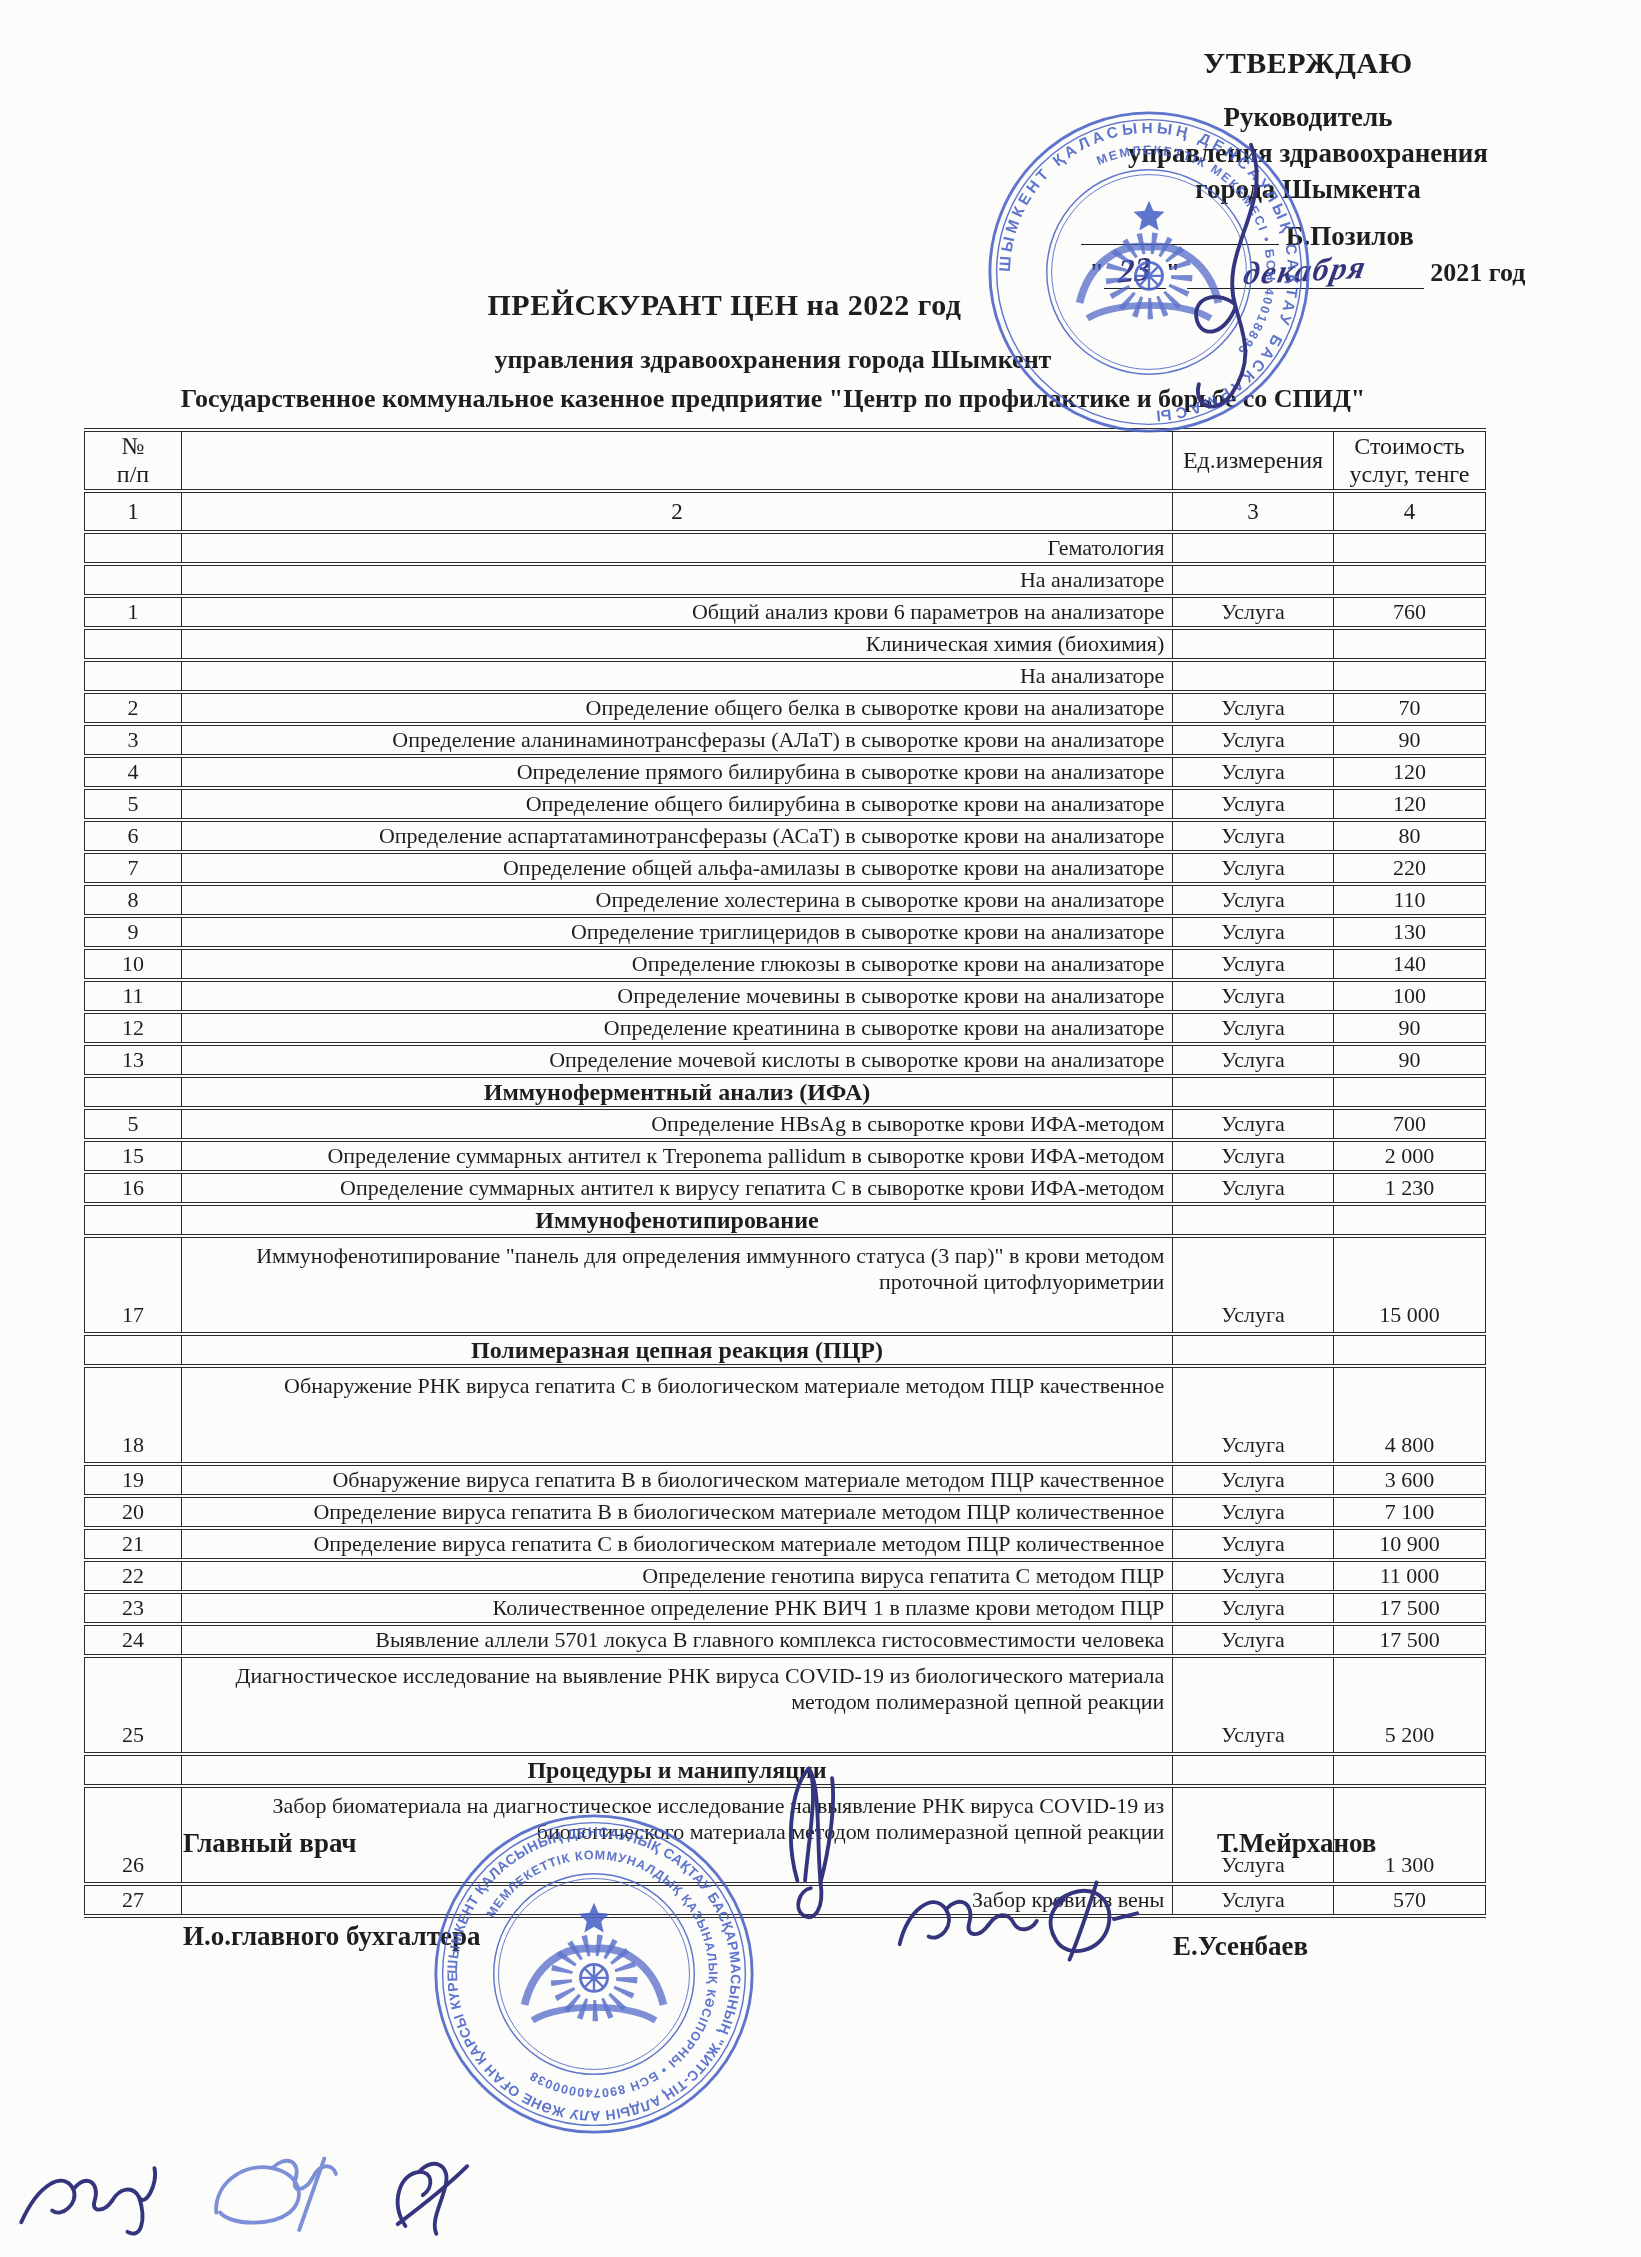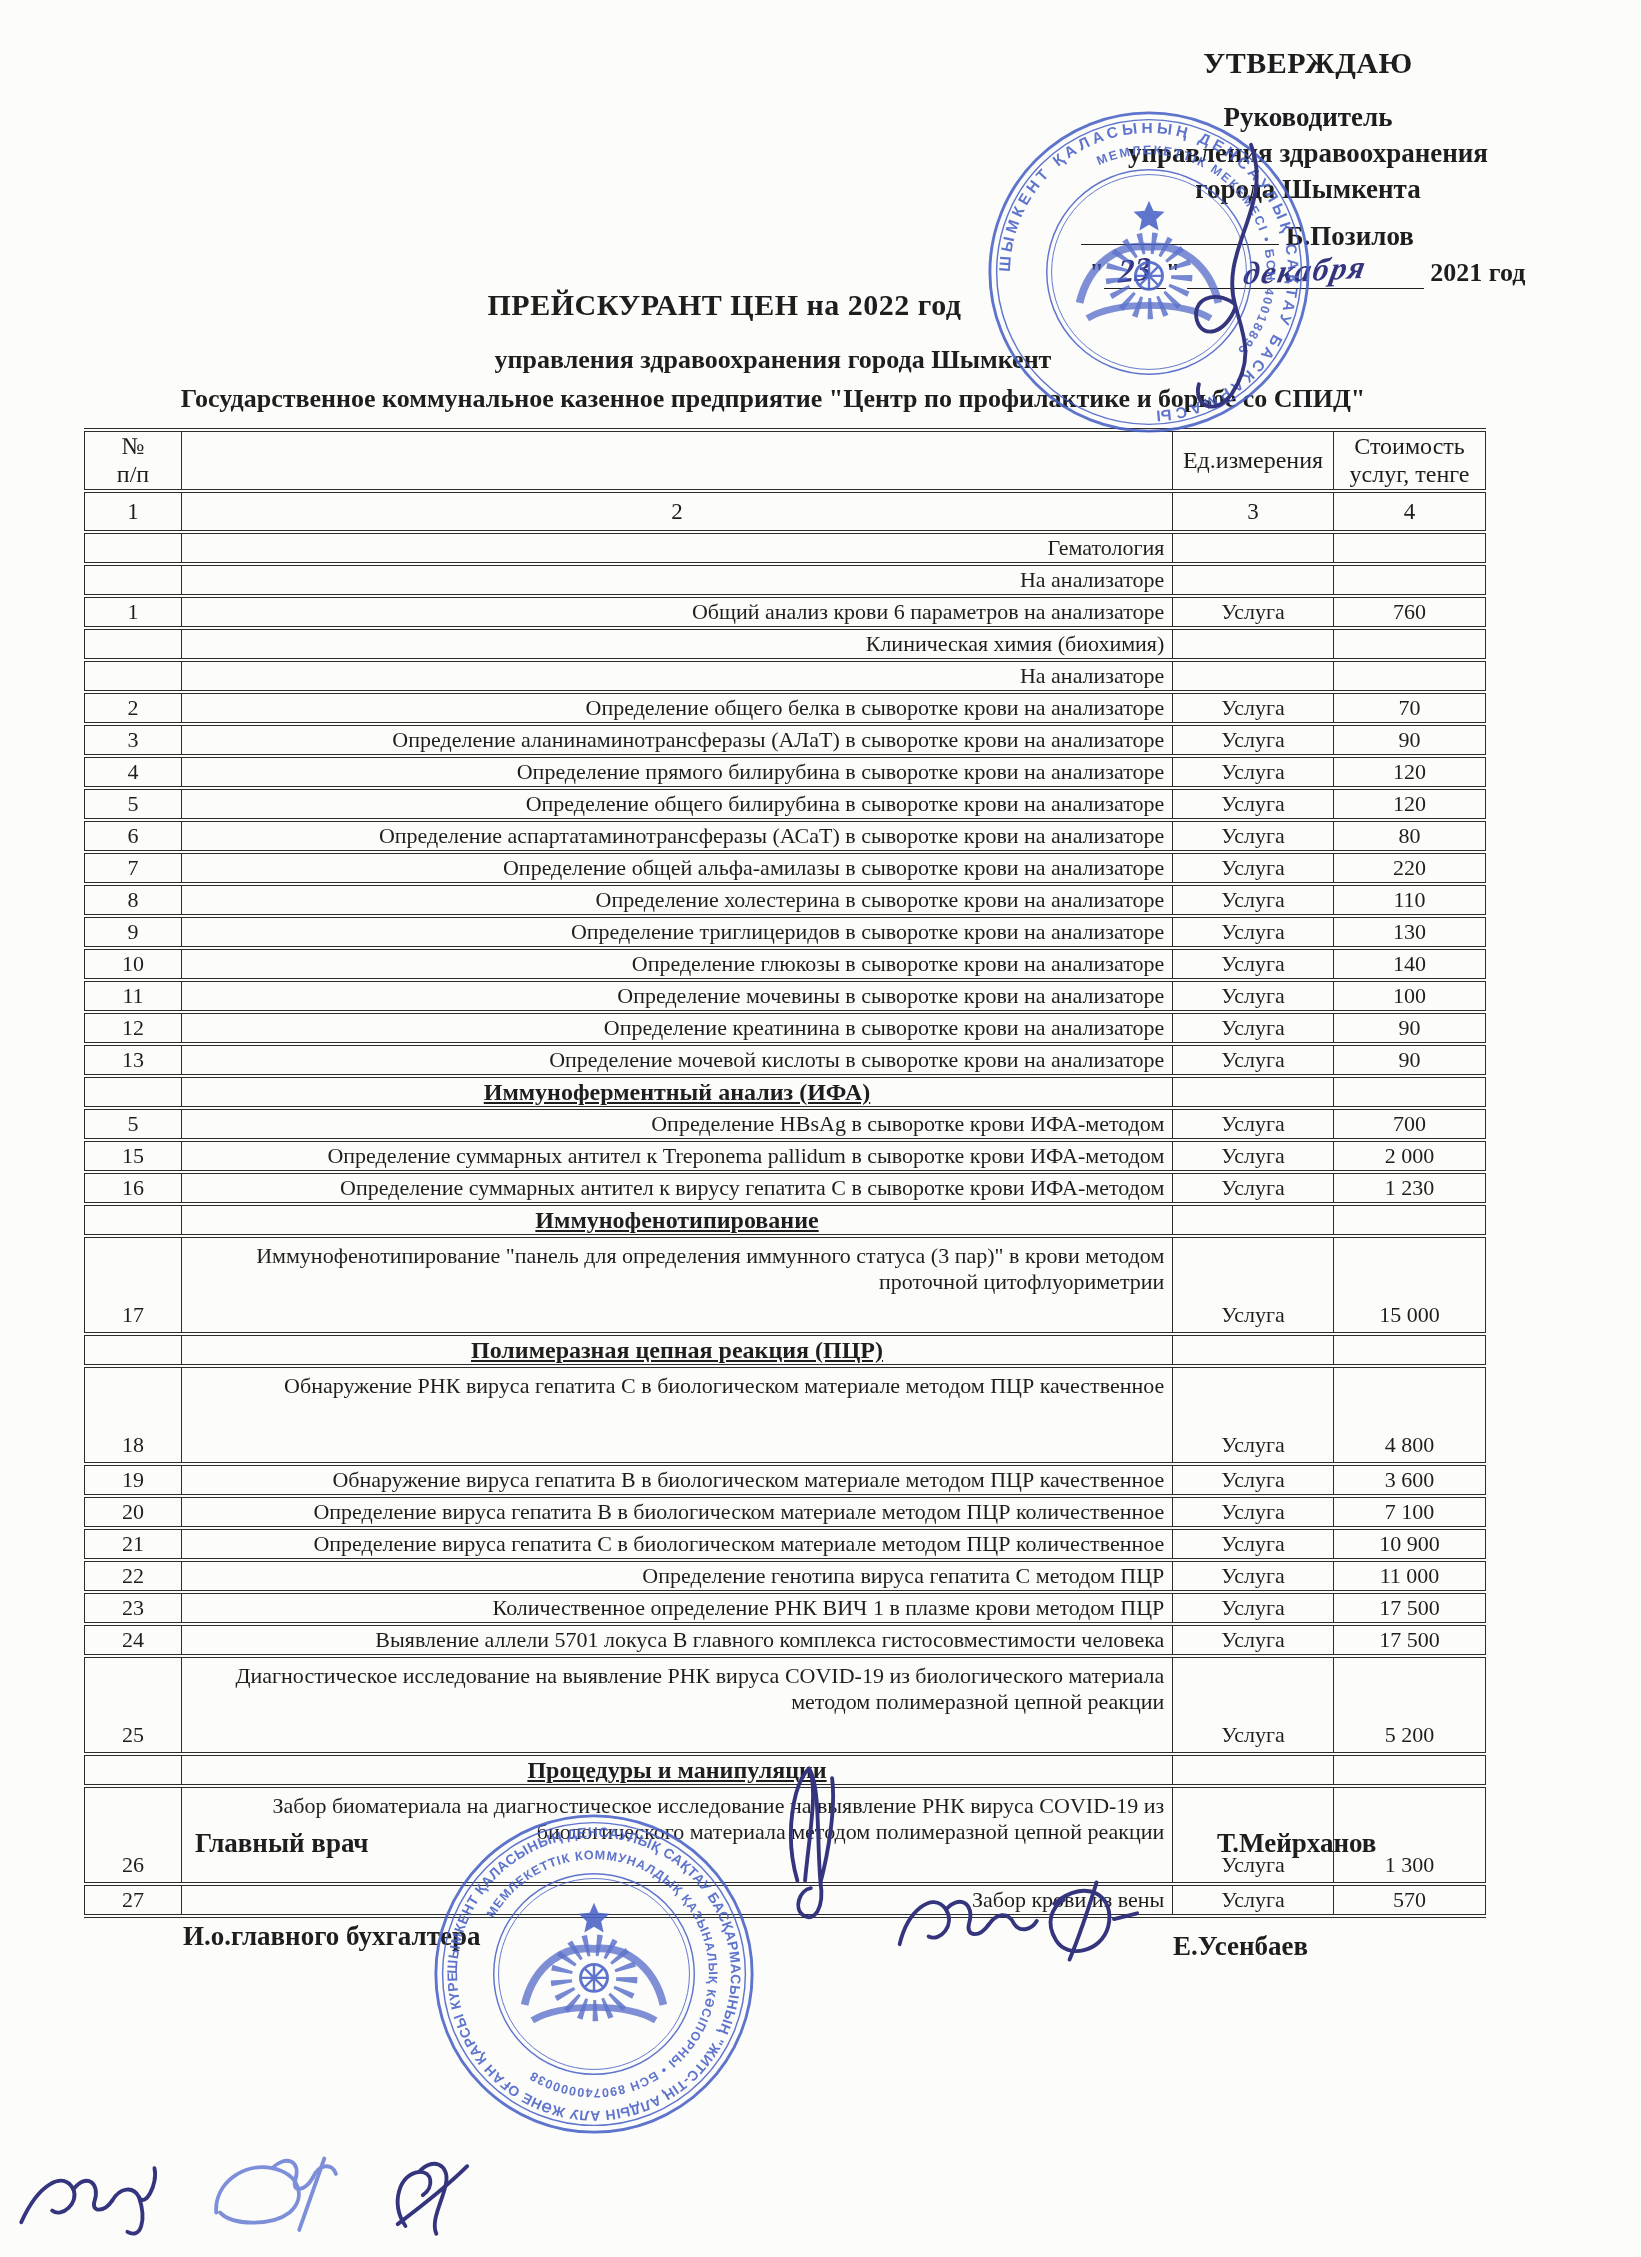--- a/index.html
+++ b/index.html
@@ -40,21 +40,21 @@
     font-size:22px;font-weight:normal;padding:0 7.7px;line-height:1.18;
     overflow:hidden;
   }
   thead tr.hdr th{height:56px;text-align:center;vertical-align:middle;font-size:24px;}
   thead tr.numrow td{height:37px;text-align:center;vertical-align:middle;font-size:23px;}
   tbody td{height:28px;vertical-align:middle;}
   td.c-num,td.c-unit,td.c-price{text-align:center;}
   td.c-name{text-align:right;}
   tr.tall td{height:85px;vertical-align:bottom;padding-bottom:3.9px;}
   tr.tall td.c-name{vertical-align:top;padding-top:4.8px;}
-  .sec-center{text-align:center !important;font-weight:bold;font-size:24px;text-decoration:underline;}
+  .sec-center{text-align:center !important;font-weight:bold;font-size:24px;}
   .sec-left{text-align:left;}
 
   
   .foot{font-size:27px;font-weight:bold;white-space:nowrap;}
 
   
   .seal{position:absolute;opacity:.88;}
   .seal text{font-family:"Liberation Sans","DejaVu Sans",sans-serif;font-weight:bold;fill:#4a62c6;}
   .ink{position:absolute;left:0;top:0;pointer-events:none;}
 </style>
@@ -313,21 +313,21 @@
         <tr>
           <td class="c-num">27</td>
           <td class="c-name">Забор крови из вены</td>
           <td class="c-unit">Услуга</td>
           <td class="c-price">570</td>
         </tr>
       </tbody>
   </table>
 </div>
 
-<div class="abs foot" style="left:183px;top:1828px;padding-left:12px;">Главный врач</div>
+<div class="abs foot" style="left:183px;top:1828px;">Главный врач</div>
 <div class="abs foot" style="left:1173px;top:1828px;margin-left:44px;">Т.Мейрханов</div>
 <div class="abs foot" style="left:183px;top:1921px;">И.о.главного бухгалтера</div>
 <div class="abs foot" style="left:1173px;top:1931px;">Е.Усенбаев</div>
 
 <svg class="seal" style="left:987px;top:110px;" width="324" height="324" viewBox="0 0 336 336">
   <defs>
     <path id="topOuterArc" d="M168,168 m-144,0 a144,144 0 1,1 288,0 a144,144 0 1,1 -288,0"></path>
     <path id="topInnerArc" d="M168,168 m-122,0 a122,122 0 1,1 244,0 a122,122 0 1,1 -244,0"></path>
     <g id="kz-emblem">
       <circle r="14" fill="none" stroke-width="3"></circle>

